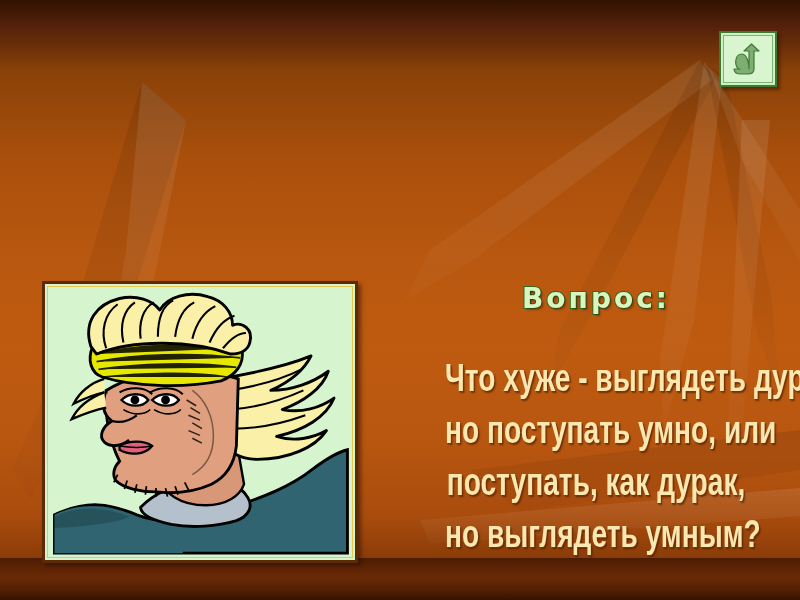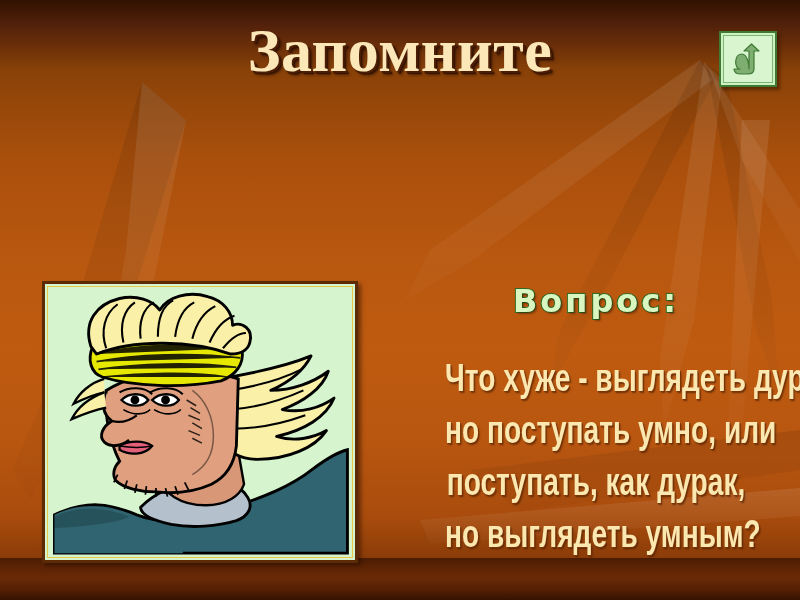--- a/index.html
+++ b/index.html
@@ -126,21 +126,21 @@
   .picture-frame svg { display: block; width: 100%; height: 100%; }
 
   
   .question-head {
     position: absolute;
     left: 400px;
     top: 282px;
     width: 392px;
     text-align: center;
     font-family: "DejaVu Sans", "Liberation Sans", sans-serif;
-    font-size: 32px;
+    font-size: 28px;
     font-weight: bold;
     letter-spacing: 3px;
     color: #d9f6c0;
     -webkit-text-stroke: 2px #2d6b22;
     paint-order: stroke fill;
     text-shadow: 2px 2px 2px rgba(40,16,2,0.4);
   }
 
   .question-body {
     position: absolute;
@@ -191,21 +191,20 @@
 
       <path d="M 470 470 L 800 430 L 800 470 L 520 512 Z" fill="url(#leafB)"></path>
       <path d="M 420 520 L 800 488 L 800 516 L 430 544 Z" fill="url(#leafA)"></path>
 
       <path d="M 742 120 L 770 120 L 742 430 L 728 430 Z" fill="url(#leafA)"></path>
     </svg>
   </div>
 
   <div class="bottom-band"></div>
 
-  <div class="title">Запомните</div>
 
   <div class="return-btn" title="">
     <span class="inner">
       <svg width="34" height="34" viewBox="0 0 34 34" xmlns="http://www.w3.org/2000/svg">
         <path d="M 9 27 C 3 27 3 12 10.5 12 C 18 12 18 27 18 27 L 18 9 L 13 9 L 20.5 2 L 28 9 L 23 9 L 23 27 C 23 31 20 32 17 32 L 10 32 C 5 32 3 30 3 27 Z" fill="#7fae72" stroke="#3f7a33" stroke-width="1.2" stroke-linejoin="round"></path>
       </svg>
     </span>
   </div>
 
 

